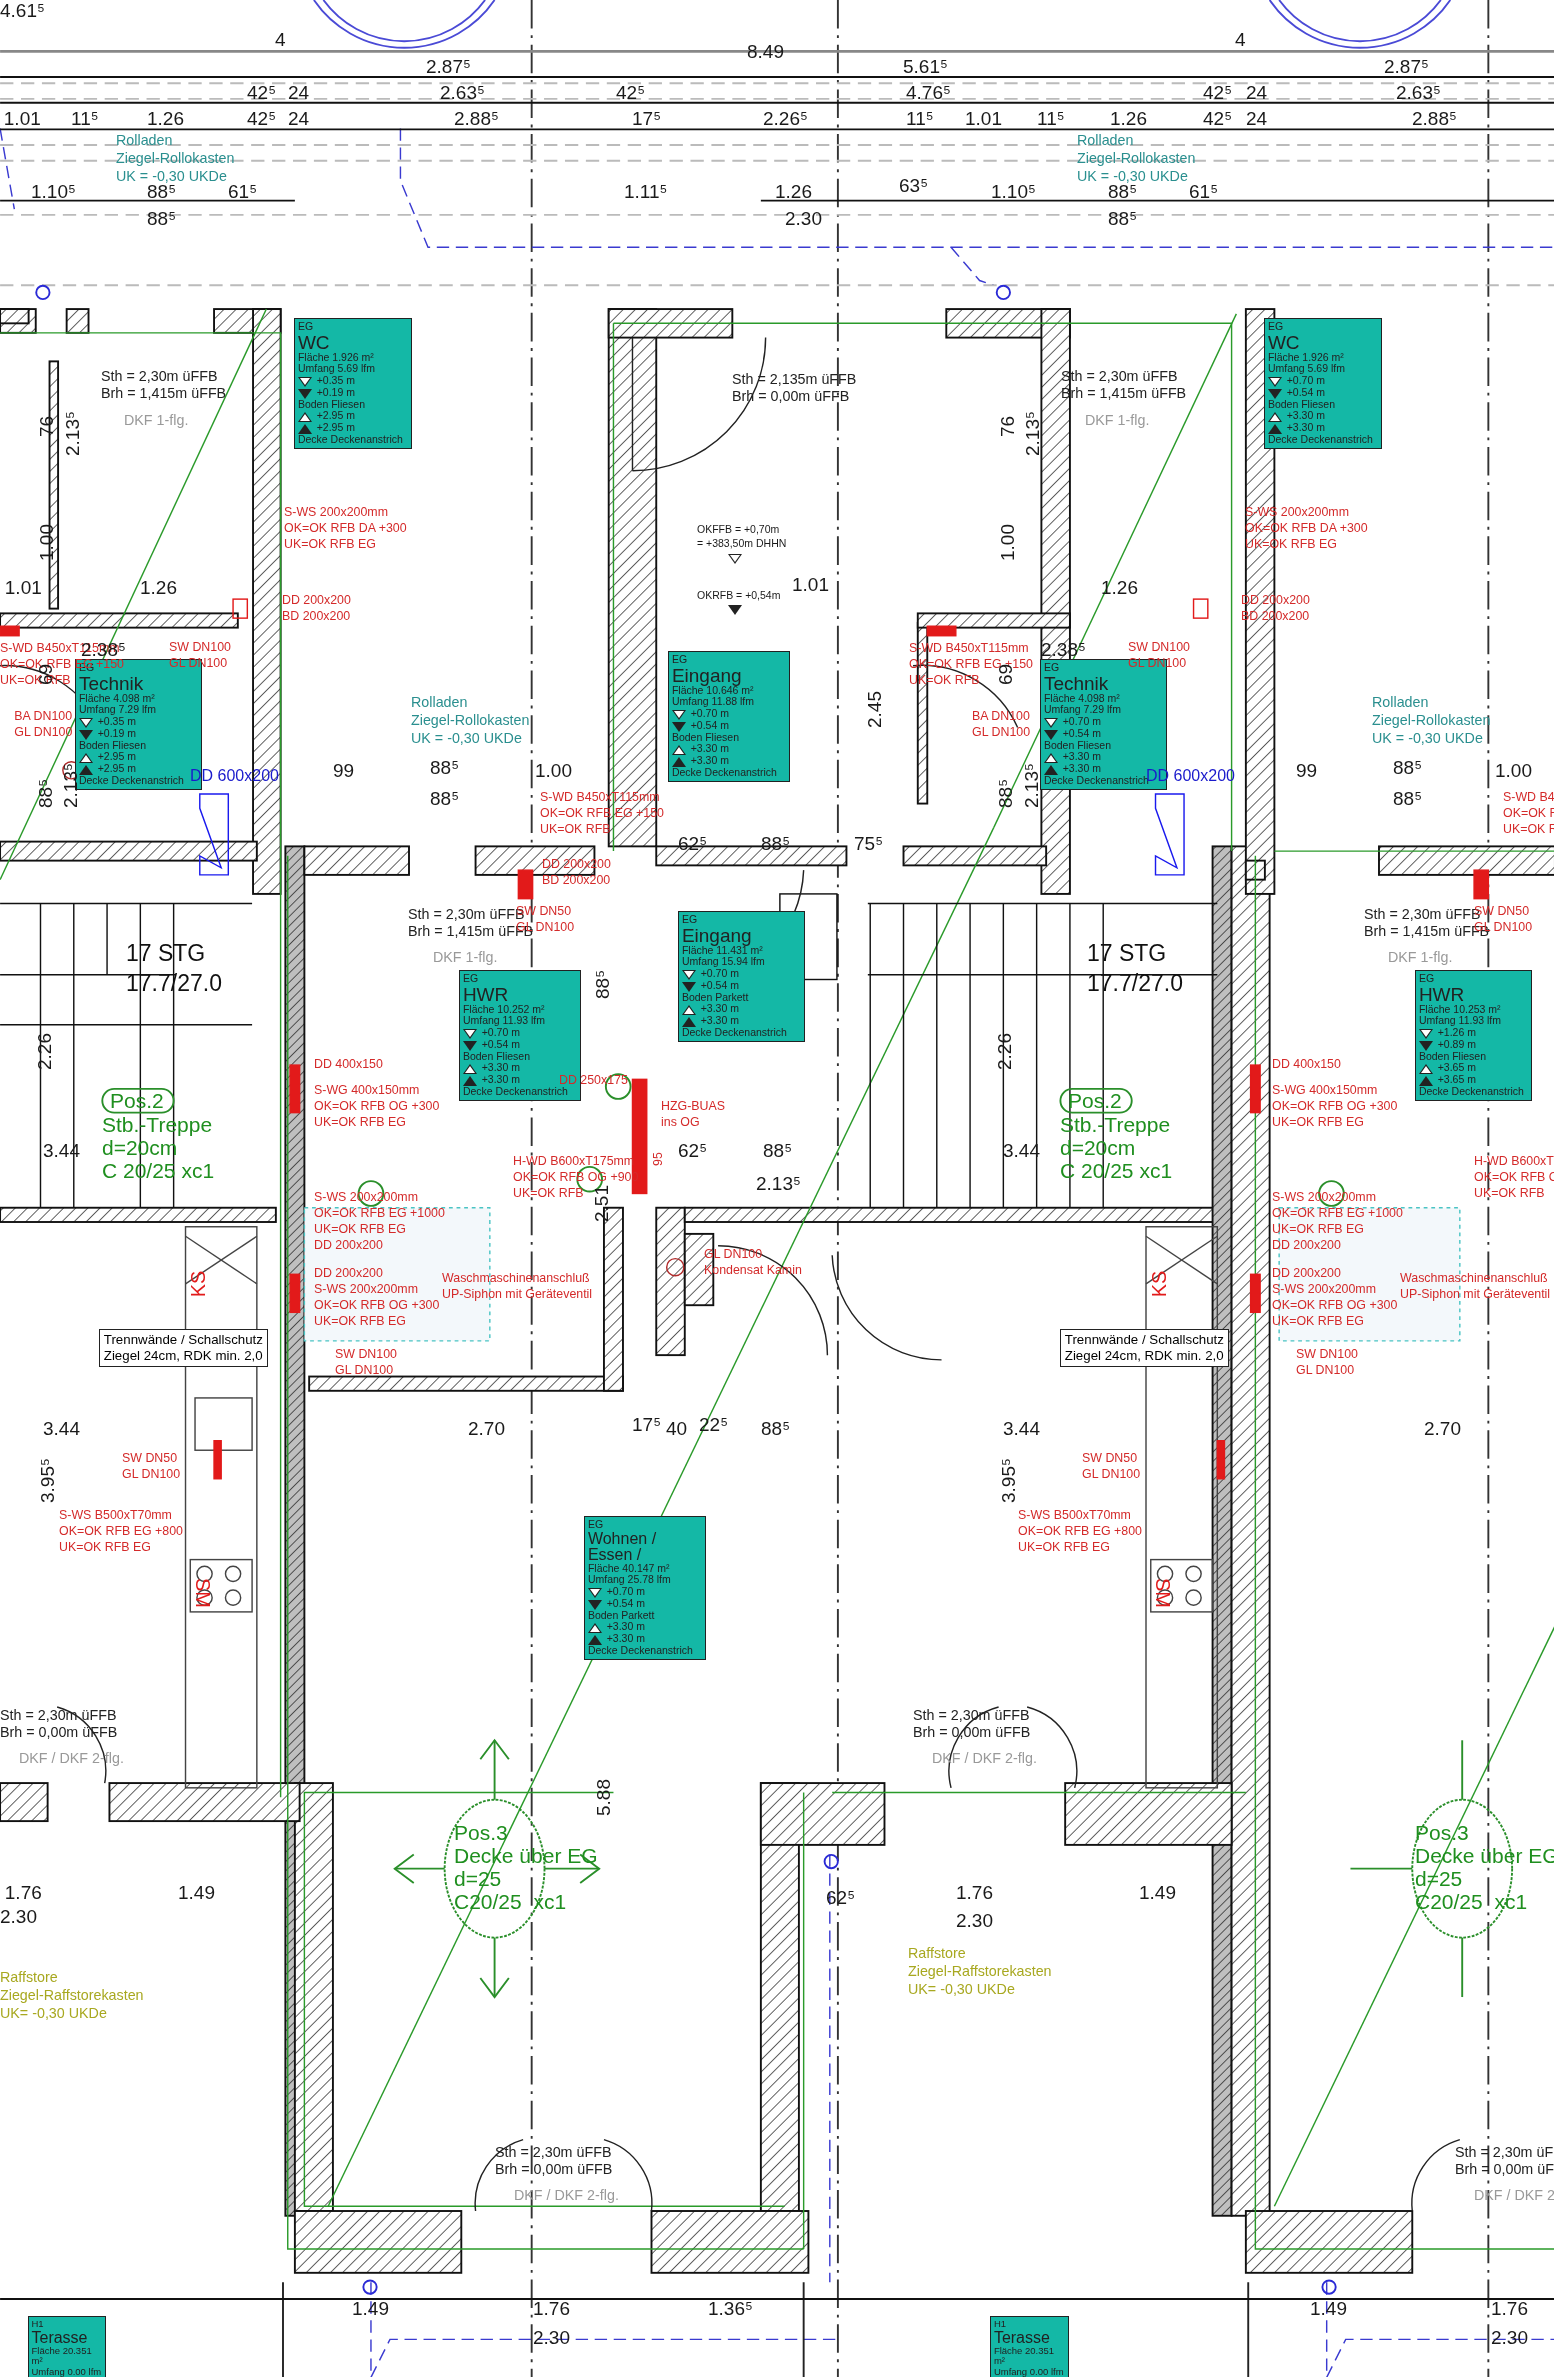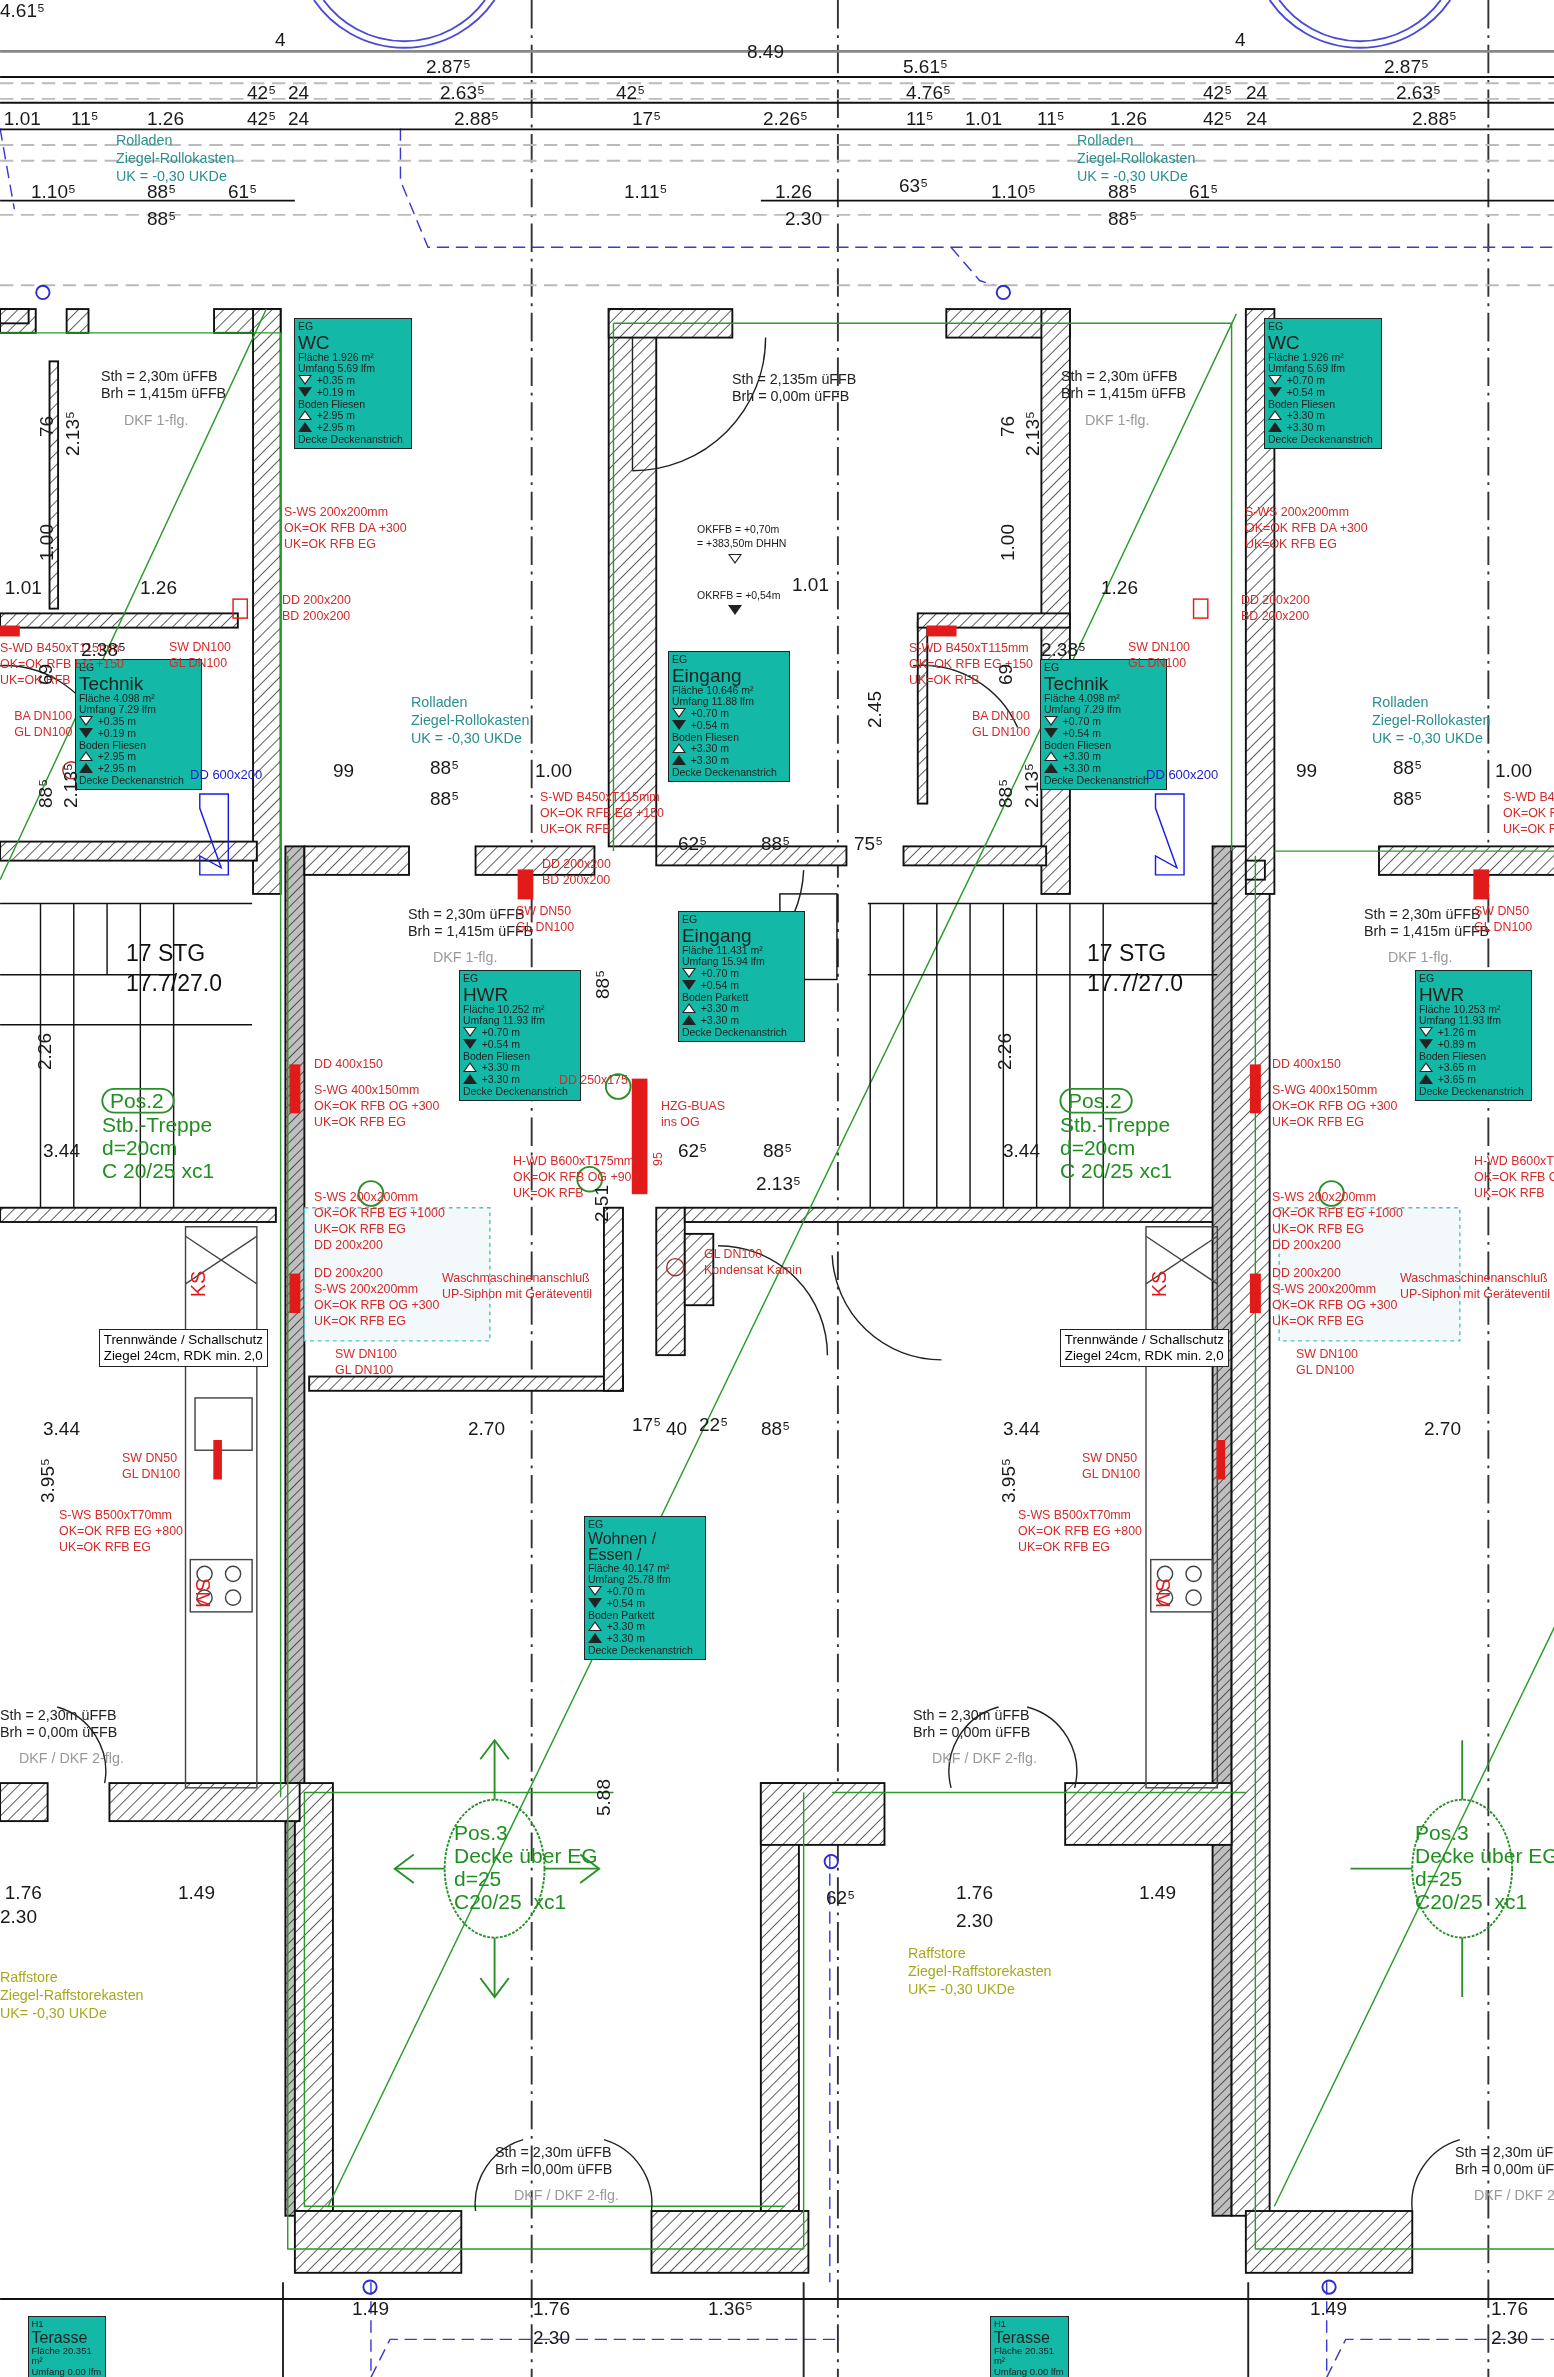--- a/index.html
+++ b/index.html
@@ -5,24 +5,24 @@
   html, body { margin:0; padding:0; background:#ffffff; }
   body { width:1555px; height:2764px; position:relative; overflow:hidden; font-family:"Liberation Sans", sans-serif; }
   #plan { position:absolute; left:0; top:0; width:1555px; height:2764px; }
   .lbl { position:absolute; color:#1a1a1a; white-space:nowrap; line-height:1; font-family:"Liberation Sans", sans-serif; }
   .dim { font-size:19px; color:#1a1a1a; }
   .dimv { font-size:19px; transform:rotate(-90deg); transform-origin:left top; }
   .red { color:#d42a2a; font-size:12.4px; line-height:1.3; white-space:pre; }
   .teal { color:#2a8f8f; font-size:14.3px; line-height:1.25; white-space:pre; }
   .olive { color:#a8a820; font-size:14.3px; line-height:1.25; white-space:pre; }
   .green { color:#1f8f1f; font-size:21px; line-height:1.1; white-space:pre; }
-  .blue { color:#1a1acc; font-size:13px; }
+  .blue { color:#1a1acc; font-size:16px; }
   .room { position:absolute; border:1.4px solid #222; background:#14b8a6; padding:1.9px 2.9px; font-size:10.5px; line-height:1.12; color:#222; }
   .room .nm { font-size:19px; line-height:1; }
-  .room .row { display:flex; gap:4.8px; align-items:flex-start; }
+  .room .row { display:flex; gap:4.8px; align-items:flex-end; }
   .tri { display:inline-block; width:0; height:0; border-left:7.6px solid transparent; border-right:7.6px solid transparent; }
   .tri.down-open { border-top:10.5px solid #222; position:relative; }
   .tri.down-open::after { content:""; position:absolute; left:-5.2px; top:-9px; border-left:5.2px solid transparent; border-right:5.2px solid transparent; border-top:7.1px solid #fff; }
   .tri.down-fill { border-top:10.5px solid #222; }
   .tri.up-open { border-bottom:10.5px solid #222; position:relative; }
   .tri.up-open::after { content:""; position:absolute; left:-5.2px; top:1.9px; border-left:5.2px solid transparent; border-right:5.2px solid transparent; border-bottom:7.1px solid #fff; }
   .tri.up-fill { border-bottom:10.5px solid #222; }
   .note { font-size:14.3px; color:#222; line-height:1.2; white-space:pre; }
   .grey { color:#999; }
   .stg { font-size:23px; color:#111; line-height:1.3; white-space:pre; }

